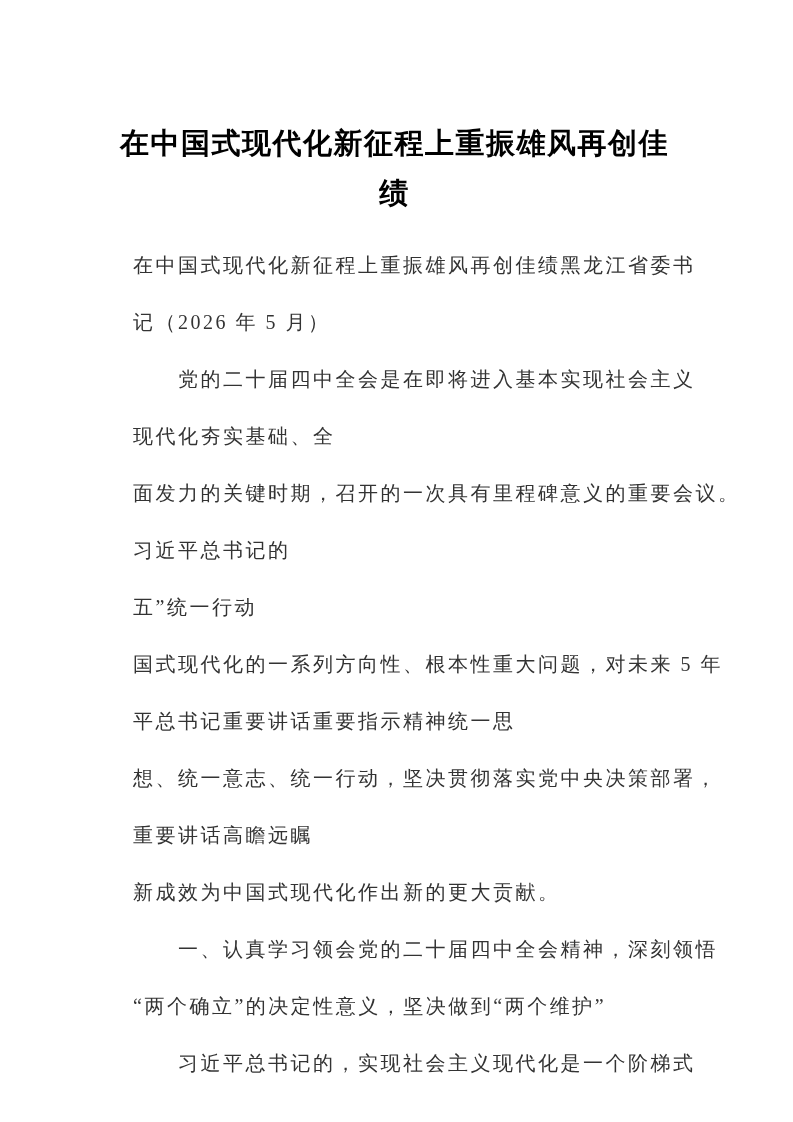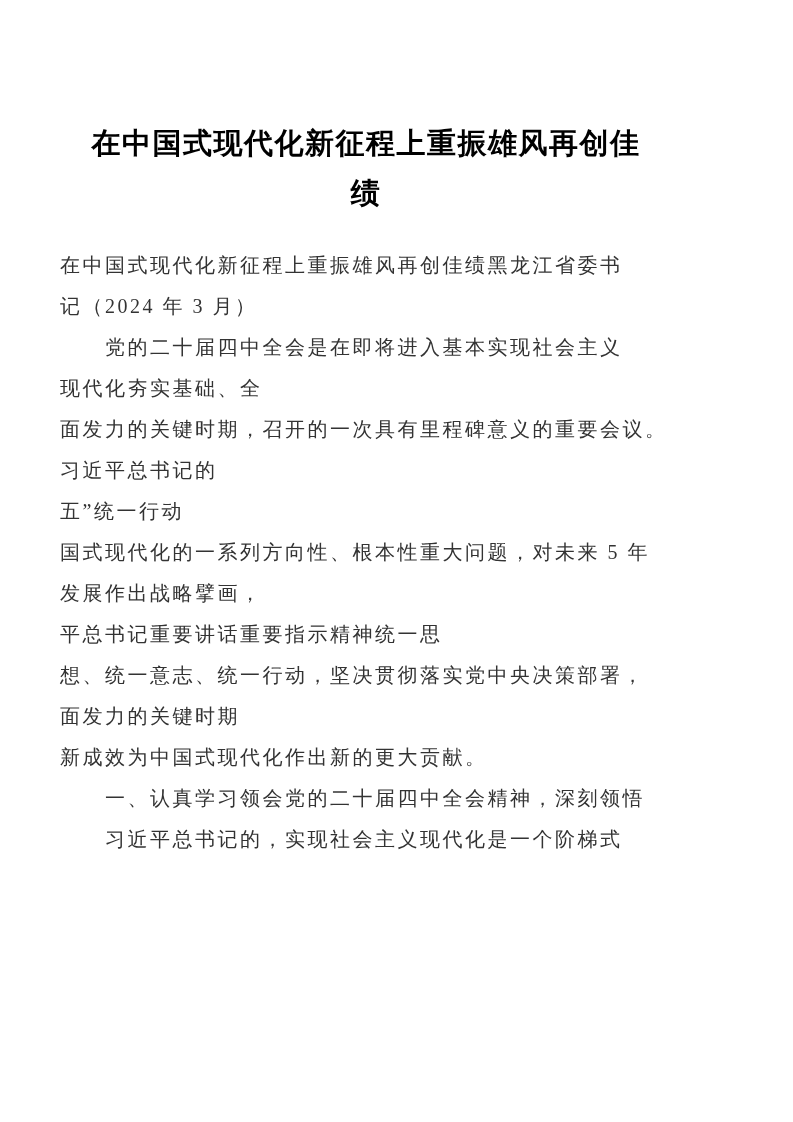--- a/index.html
+++ b/index.html
@@ -6,21 +6,21 @@
     margin: 0;
     padding: 0;
     background: #ffffff;
   }
   .page {
     position: relative;
     width: 793px;
     height: 1122px;
     background: #ffffff;
     box-sizing: border-box;
-    padding: 118px 121px 0 60px;
+    padding: 118px 121px 0 117px;
     overflow: hidden;
     font-family: "Liberation Serif", "DejaVu Serif", serif;
   }
   .doc-title {
     margin: 0;
     padding: 0;
     text-align: center;
     font-size: 29px;
     font-weight: 700;
     color: #000000;
@@ -28,21 +28,21 @@
     letter-spacing: 1.5px;
   }
   .doc-title .title-line {
     display: block;
     white-space: nowrap;
   }
   .doc-body {
     margin-top: 27px;
   }
   .body-line {
-    margin: 0;
+    margin: 16px;
     padding: 0;
     font-size: 20px;
     line-height: 41px;
     letter-spacing: 2.5px;
     color: #333333;
     white-space: nowrap;
     font-weight: 400;
   }
   .body-line.indent {
     text-indent: 45px;
@@ -53,29 +53,29 @@
 
 <div class="page">
 
   <h1 class="doc-title">
     <span class="title-line">在中国式现代化新征程上重振雄风再创佳</span>
     <span class="title-line">绩</span>
   </h1>
 
   <div class="doc-body">
     <p class="body-line">在中国式现代化新征程上重振雄风再创佳绩黑龙江省委书</p>
-    <p class="body-line">记（2024 年 3 月）</p>
+    <p class="body-line">记（2026 年 5 月）</p>
     <p class="body-line indent">党的二十届四中全会是在即将进入基本实现社会主义</p>
     <p class="body-line">现代化夯实基础、全</p>
     <p class="body-line">面发力的关键时期，召开的一次具有里程碑意义的重要会议。</p>
     <p class="body-line">习近平总书记的</p>
     <p class="body-line">五”统一行动</p>
     <p class="body-line">国式现代化的一系列方向性、根本性重大问题，对未来 5 年</p>
-    <p class="body-line">发展作出战略擘画，</p>
     <p class="body-line">平总书记重要讲话重要指示精神统一思</p>
     <p class="body-line">想、统一意志、统一行动，坚决贯彻落实党中央决策部署，</p>
-    <p class="body-line">面发力的关键时期</p>
+    <p class="body-line">重要讲话高瞻远瞩</p>
     <p class="body-line">新成效为中国式现代化作出新的更大贡献。</p>
     <p class="body-line indent">一、认真学习领会党的二十届四中全会精神，深刻领悟</p>
+    <p class="body-line">“两个确立”的决定性意义，坚决做到“两个维护”</p>
     <p class="body-line indent">习近平总书记的，实现社会主义现代化是一个阶梯式</p>
   </div>
 
 </div>
 
 </body></html>

